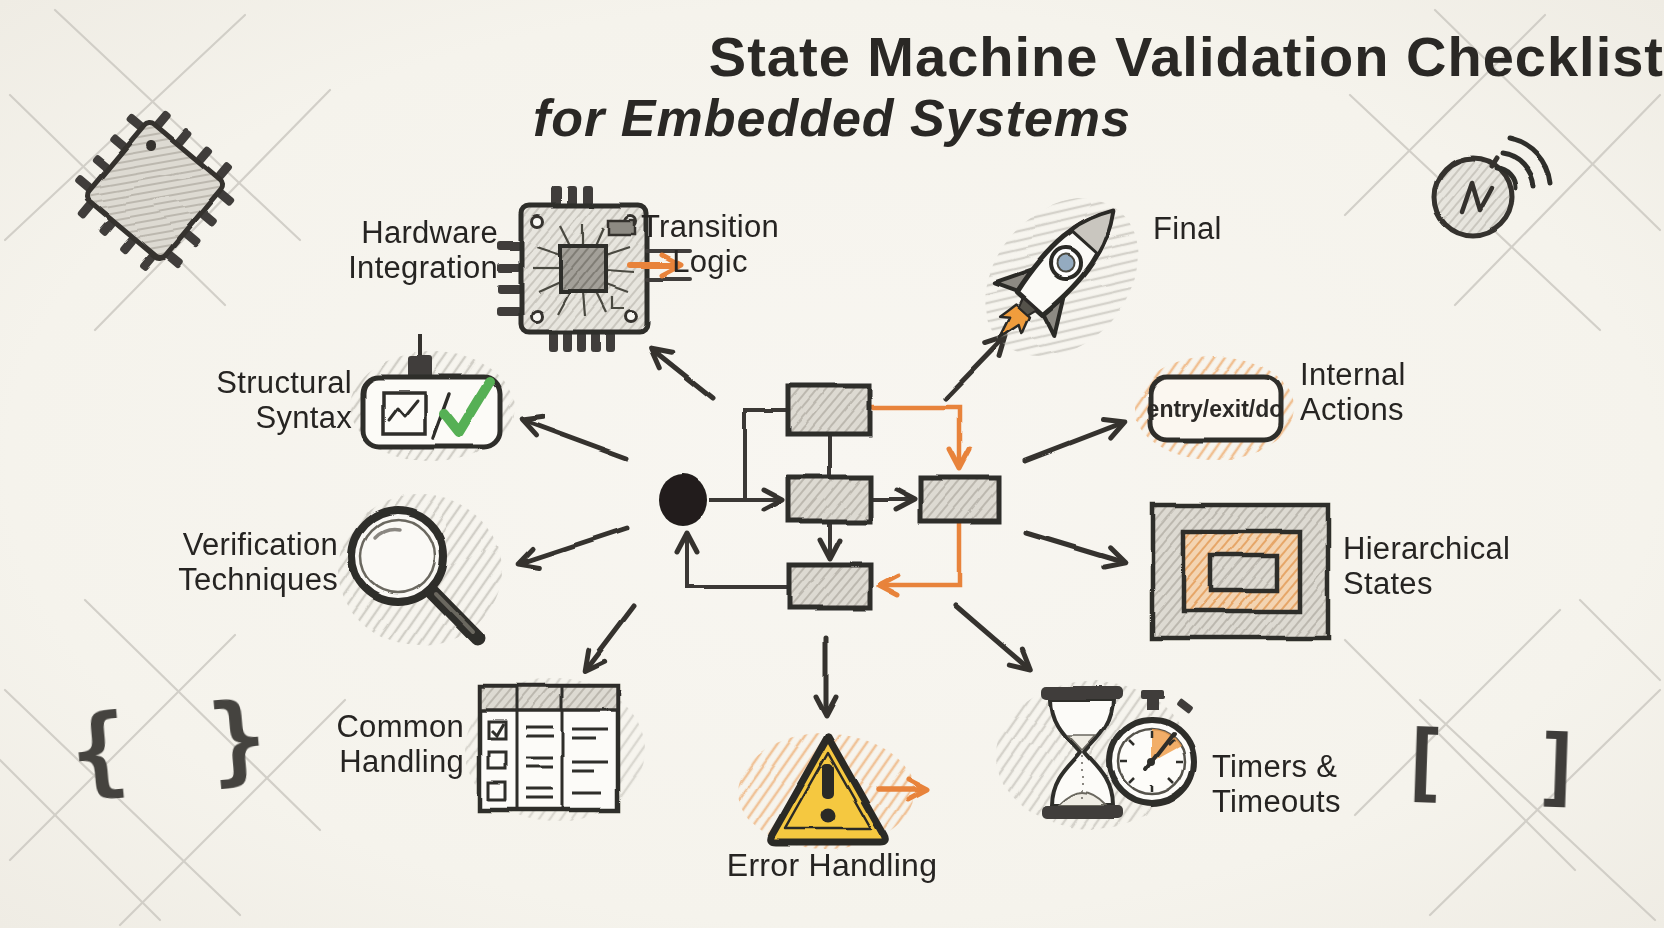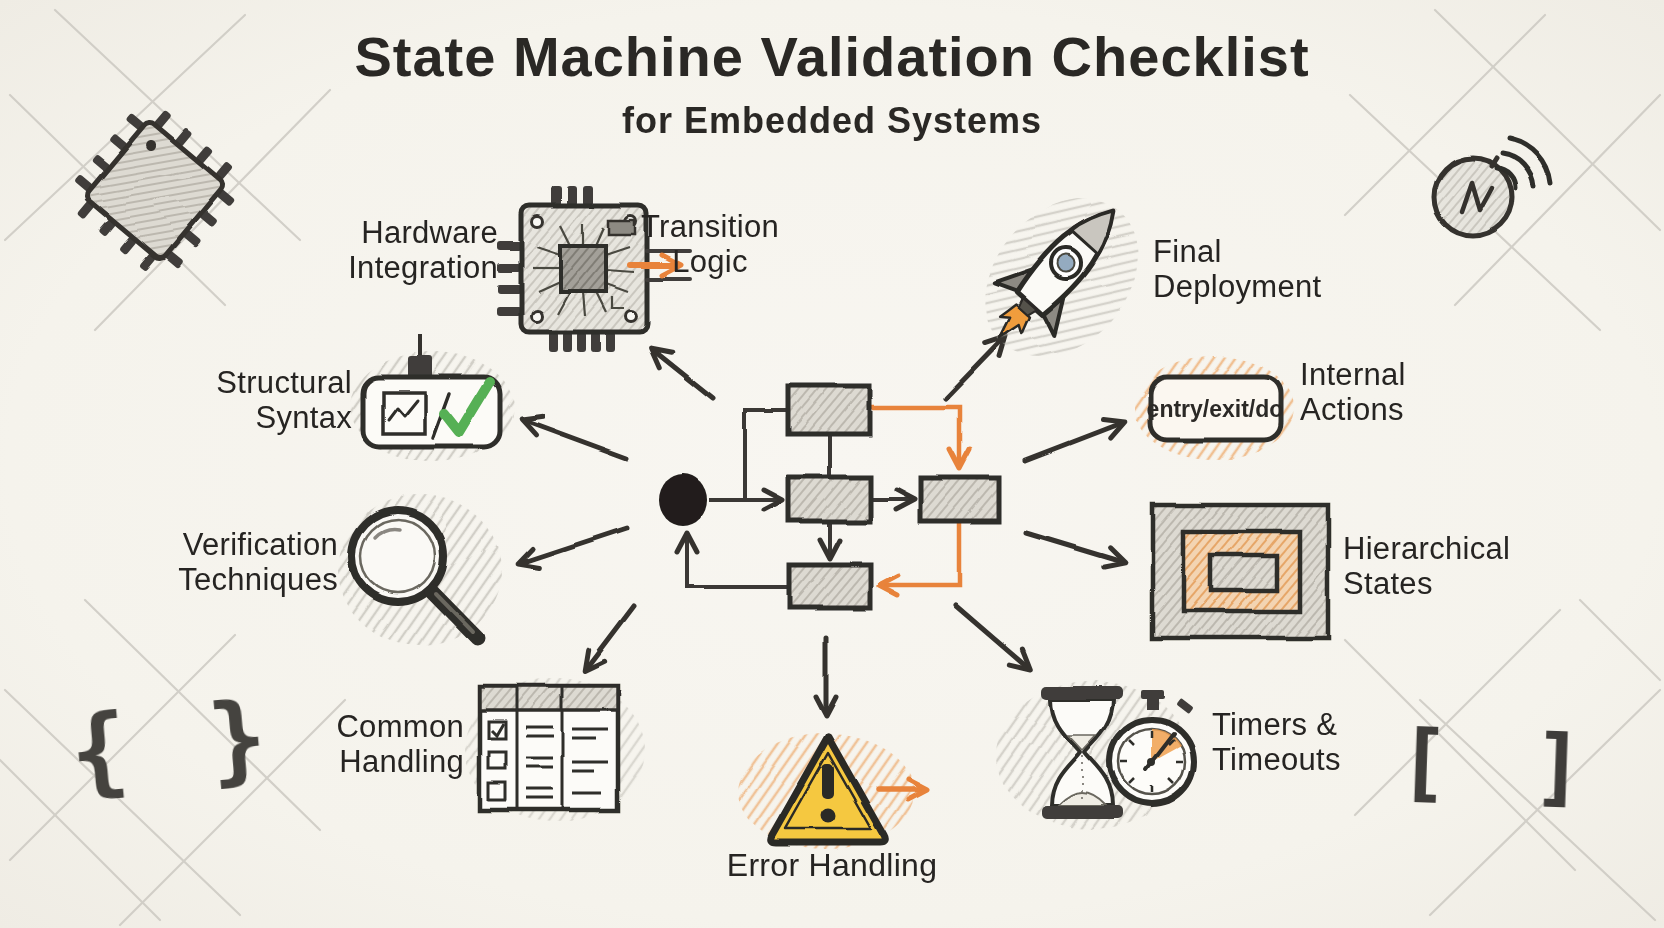--- a/index.html
+++ b/index.html
@@ -4,34 +4,34 @@
 <style>
   html,body{margin:0;padding:0;}
   .stage{
     position:relative;width:1664px;height:928px;overflow:hidden;
     background:radial-gradient(ellipse at center,#f8f6f1 0%,#f5f3ec 70%,#efece4 100%);
     font-family:"Liberation Sans",sans-serif;
   }
   .stage svg{position:absolute;left:0;top:0;}
   .title{position:absolute;left:0;width:100%;text-align:center;color:#2a2825;
          font-weight:bold;letter-spacing:1px;}
-  .title.l1{top:24px;font-size:56px;}
-  .title.l2{top:100px;font-size:36px;}
+  .title.l1{top:24px;font-size:56px;text-align:right;}
+  .title.l2{top:88px;font-size:52px;font-style:italic;}
   .lbl{position:absolute;font-weight:normal;color:#262422;font-size:31px;line-height:1.12;letter-spacing:.3px;}
   .r{text-align:right;}
   .c{text-align:center;}
   .lbl-hw{left:280px;width:218px;top:216px;}
   .lbl-tl{left:630px;width:160px;top:210px;text-align:center;}
-  .lbl-fd{left:1153px;top:212px;margin-top:23px;}
+  .lbl-fd{left:1153px;top:212px;}
   .lbl-ss{left:160px;width:192px;top:366px;}
   .lbl-ia{left:1300px;top:358px;}
   .lbl-vt{left:140px;width:198px;top:528px;}
   .lbl-hs{left:1343px;top:532px;}
   .lbl-cp{left:280px;width:184px;top:710px;}
-  .lbl-tt{left:1212px;top:708px;}
+  .lbl-tt{left:1212px;top:750px;}
   .lbl-eh{left:682px;width:300px;top:848px;font-size:32px;text-align:center;}
   .decor-glyph{position:absolute;font-family:"DejaVu Sans Mono",monospace;font-weight:bold;color:#45433f;}
   .braces{left:70px;top:688px;font-size:96px;letter-spacing:.12em;transform:rotate(-5deg);}
   .brackets{left:1398px;top:714px;font-size:86px;letter-spacing:.18em;color:#3f3d3a;transform:rotate(2deg);}
 </style>
 </head>
 <body>
 
 <div class="stage">
 
@@ -332,21 +332,20 @@
 <div class="lbl r lbl-hw">
   <div>Hardware</div>
   <div>Integration</div>
 </div>
 <div class="lbl c lbl-tl">
   <div>Transition</div>
   <div>Logic</div>
 </div>
 <div class="lbl lbl-fd">
   <div>Final</div>
-  <div>Deployment</div>
 </div>
 <div class="lbl r lbl-ss">
   <div>Structural</div>
   <div>Syntax</div>
 </div>
 <div class="lbl lbl-ia">
   <div>Internal</div>
   <div>Actions</div>
 </div>
 <div class="lbl r lbl-vt">

